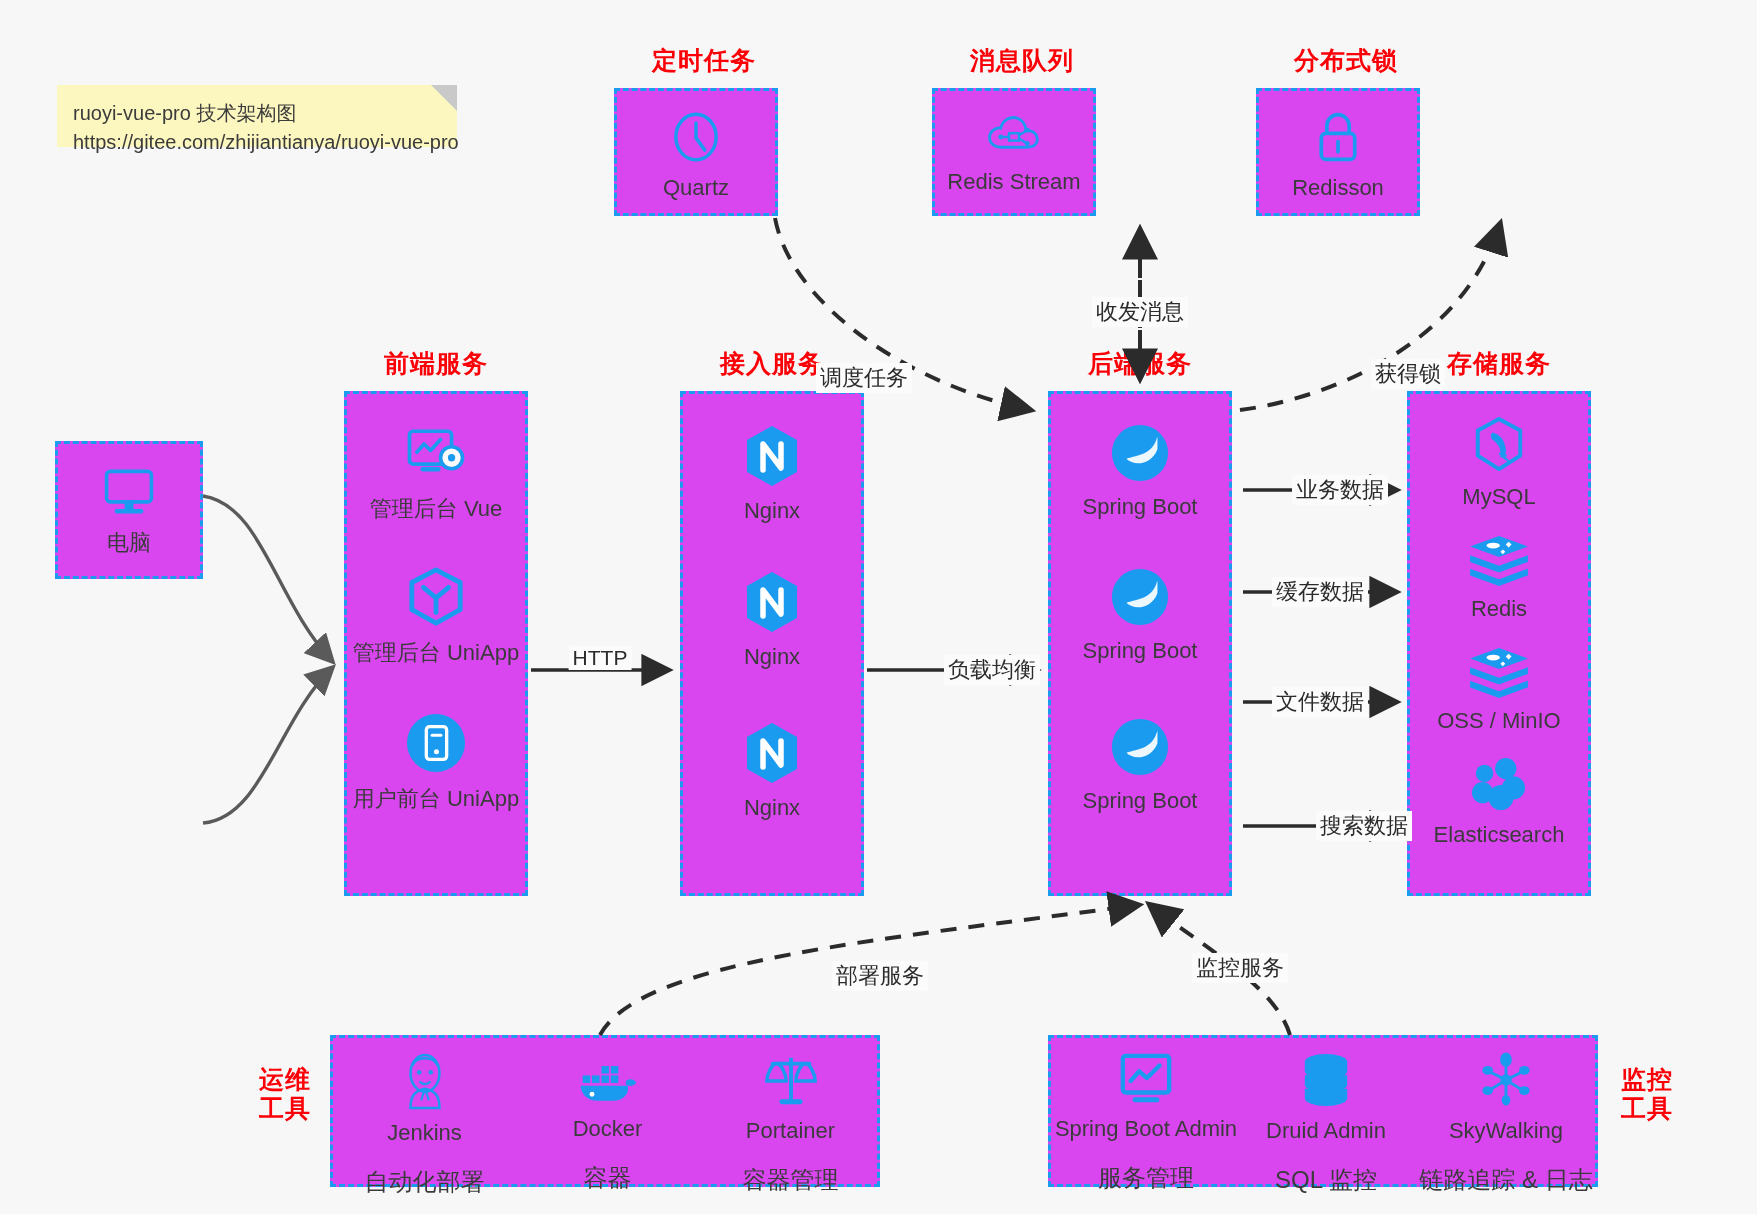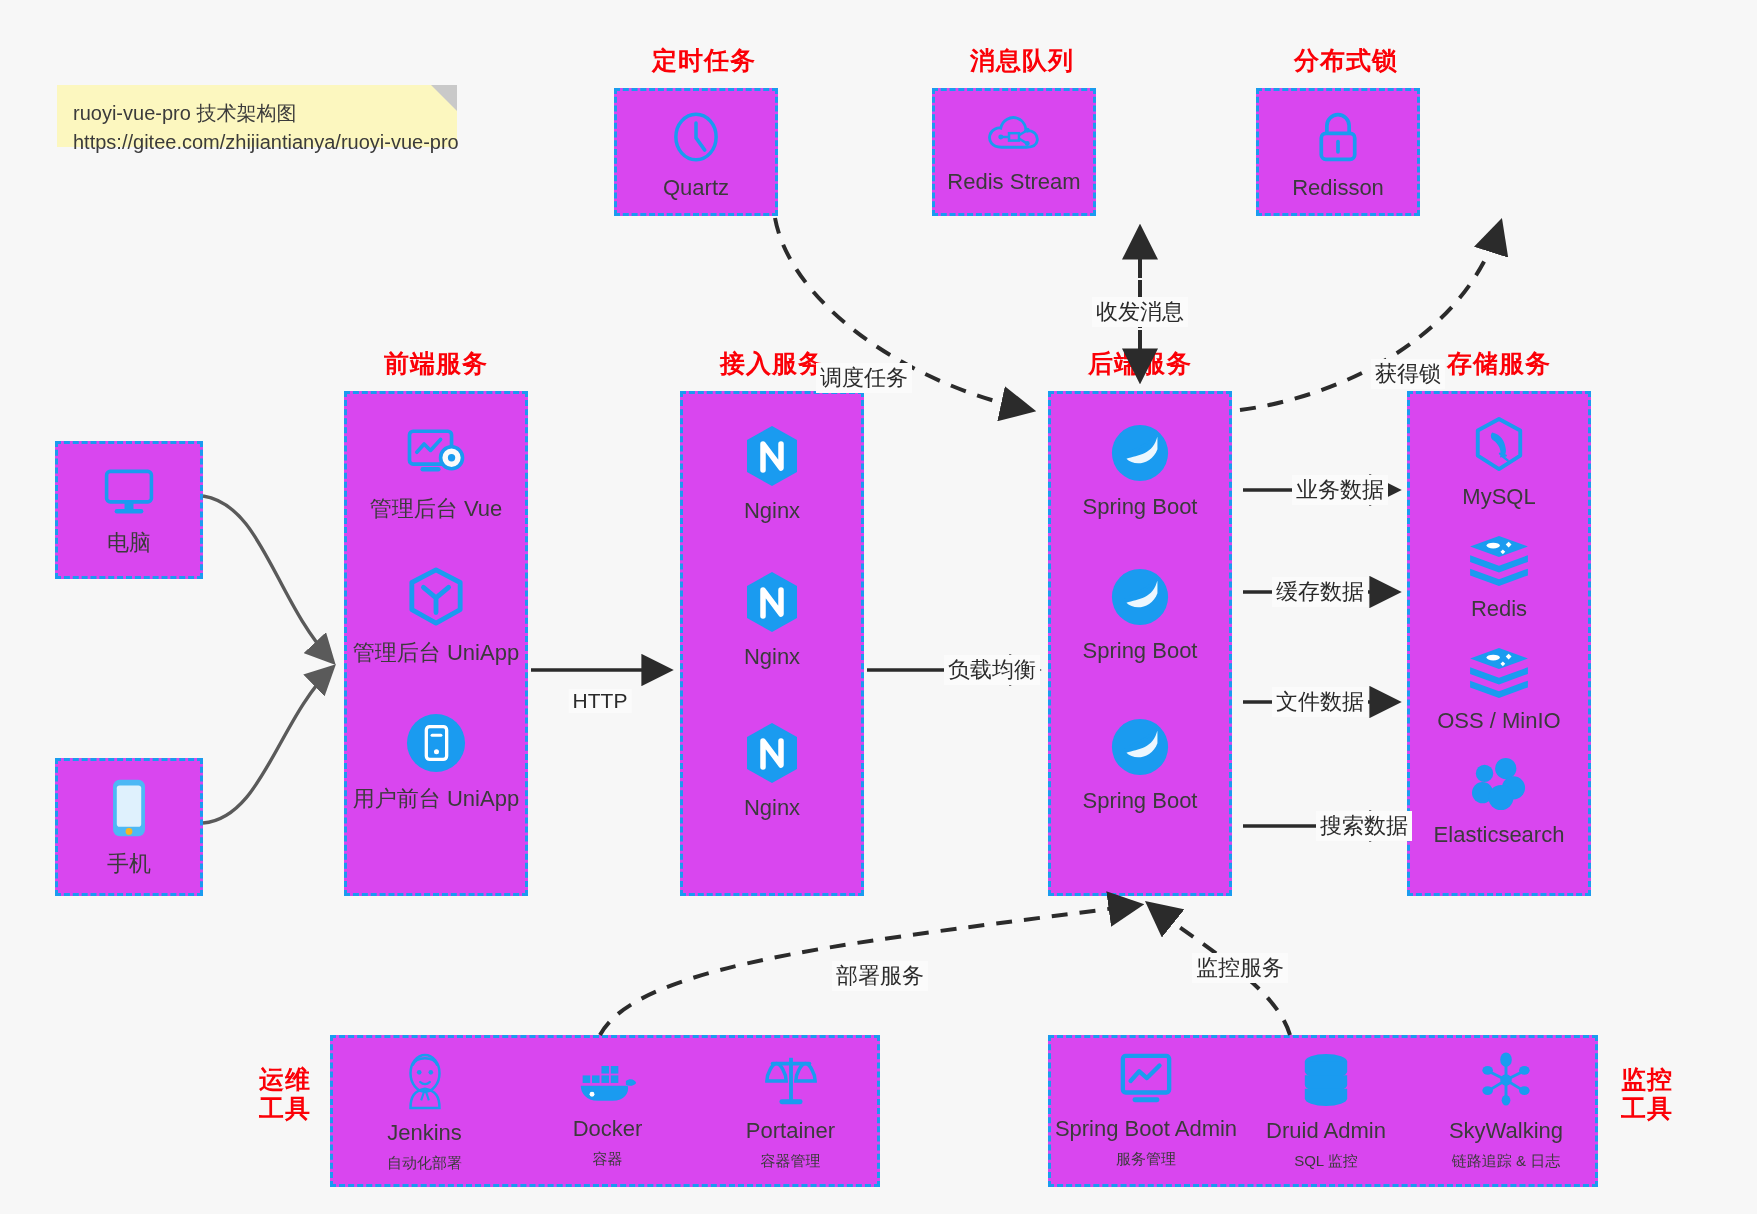--- a/index.html
+++ b/index.html
@@ -11,21 +11,21 @@
   
   .box{position:absolute;border:3px dashed #1a9bf0;background:#d946ef;box-sizing:border-box;}
   .grp-title{position:absolute;color:#fb0007;font-weight:bold;font-size:25px;
              text-align:center;letter-spacing:1px;white-space:nowrap;}
   .grp-title.side{line-height:1.15;}
 
   
   .node{position:absolute;width:100%;left:0;text-align:center;}
   .node .ico{display:block;margin:0 auto;}
   .node .lbl{display:block;font-size:22px;color:#3b3b3b;margin-top:6px;white-space:nowrap;}
-  .node .lbl2{display:block;font-size:15px;color:#3b3b3b;margin-top:8px;white-space:nowrap;}
+  .node .lbl2{display:block;font-size:24px;color:#3b3b3b;margin-top:20px;white-space:nowrap;}
 
   
   .note{position:absolute;left:57px;top:85px;width:400px;height:62px;background:#fcf7bf;
         padding:14px 16px 10px 16px;box-sizing:border-box;font-size:20px;line-height:1.45;color:#3b3b3b;}
   .note .fold{position:absolute;right:0;top:0;width:0;height:0;
               border-left:26px solid transparent;border-top:26px solid #c9c9c9;}
   .note .ln{white-space:nowrap;}
 
   
   .elabel{position:absolute;background:#fbfbfb;font-size:21px;color:#2b2b2b;
@@ -93,32 +93,20 @@
         <svg width="58" height="52" viewBox="0 0 64 58">
           <rect x="7" y="6" width="50" height="34" rx="4" fill="none" stroke="#1a9bf0" stroke-width="4"></rect>
           <path d="M27 40 h10 v8 h-10 z" fill="#1a9bf0"></path>
           <rect x="16" y="48" width="32" height="5" rx="2.5" fill="#1a9bf0"></rect>
         </svg>
       </span>
       <span class="lbl">电脑</span>
     </div>
   </div>
 
-  <div class="box" style="left:55px;top:758px;width:148px;height:138px;">
-    <div class="node" style="top:16px;">
-      <span class="ico">
-        <svg width="44" height="62" viewBox="0 0 46 66">
-          <rect x="6" y="3" width="34" height="60" rx="7" fill="#4db8f5"></rect>
-          <rect x="10" y="9" width="26" height="44" rx="3" fill="#dff1fd"></rect>
-          <circle cx="23" cy="58" r="3.6" fill="#f5b526"></circle>
-        </svg>
-      </span>
-      <span class="lbl">手机</span>
-    </div>
-  </div>
 
   <div class="grp-title" style="left:344px;top:347px;width:184px;">前端服务</div>
   <div class="box" style="left:344px;top:391px;width:184px;height:505px;">
     <div class="node" style="top:32px;">
       <span class="ico">
         <svg width="64" height="58" viewBox="0 0 70 62">
           <rect x="6" y="5" width="46" height="36" rx="4" fill="none" stroke="#1a9bf0" stroke-width="4"></rect>
           <path d="M14 28 L22 19 L29 26 L40 14" fill="none" stroke="#1a9bf0" stroke-width="4" stroke-linecap="round" stroke-linejoin="round"></path>
           <rect x="18" y="44" width="22" height="5" rx="2.5" fill="#1a9bf0"></rect>
           <circle cx="52" cy="34" r="12" fill="#fbfbfb" stroke="#1a9bf0" stroke-width="4"></circle>
@@ -400,21 +388,21 @@
     <line x1="1243" y1="490" x2="1396" y2="490" stroke="#2b2b2b" stroke-width="3.6" marker-end="url(#ahDark)"></line>
     <line x1="1243" y1="592" x2="1396" y2="592" stroke="#2b2b2b" stroke-width="3.6" marker-end="url(#ahDark)"></line>
     <line x1="1243" y1="702" x2="1396" y2="702" stroke="#2b2b2b" stroke-width="3.6" marker-end="url(#ahDark)"></line>
     <line x1="1243" y1="826" x2="1396" y2="826" stroke="#2b2b2b" stroke-width="3.6" marker-end="url(#ahDark)"></line>
 
     <path d="M600 1035 C640 960 880 940 1138 905" fill="none" stroke="#2b2b2b" stroke-width="4" stroke-dasharray="16 12" marker-end="url(#ahDark)"></path>
 
     <path d="M1290 1035 C1275 985 1200 945 1150 905" fill="none" stroke="#2b2b2b" stroke-width="4" stroke-dasharray="16 12" marker-end="url(#ahDark)"></path>
   </svg>
 
-  <div class="elabel" style="left:600px;top:701px;">HTTP</div>
+  <div class="elabel" style="left:600px;top:658px;">HTTP</div>
   <div class="elabel cn" style="left:972px;top:670px;margin-left:20px;">负载均衡</div>
   <div class="elabel cn" style="left:864px;top:378px;">调度任务</div>
   <div class="elabel cn" style="left:1140px;top:312px;">收发消息</div>
   <div class="elabel cn" style="left:1408px;top:374px;">获得锁</div>
   <div class="elabel cn" style="left:1324px;top:490px;margin-left:16px;">业务数据</div>
   <div class="elabel cn" style="left:1320px;top:592px;">缓存数据</div>
   <div class="elabel cn" style="left:1320px;top:702px;">文件数据</div>
   <div class="elabel cn" style="left:1320px;top:826px;margin-left:44px;">搜索数据</div>
   <div class="elabel cn" style="left:880px;top:976px;">部署服务</div>
   <div class="elabel cn" style="left:1240px;top:968px;">监控服务</div>

